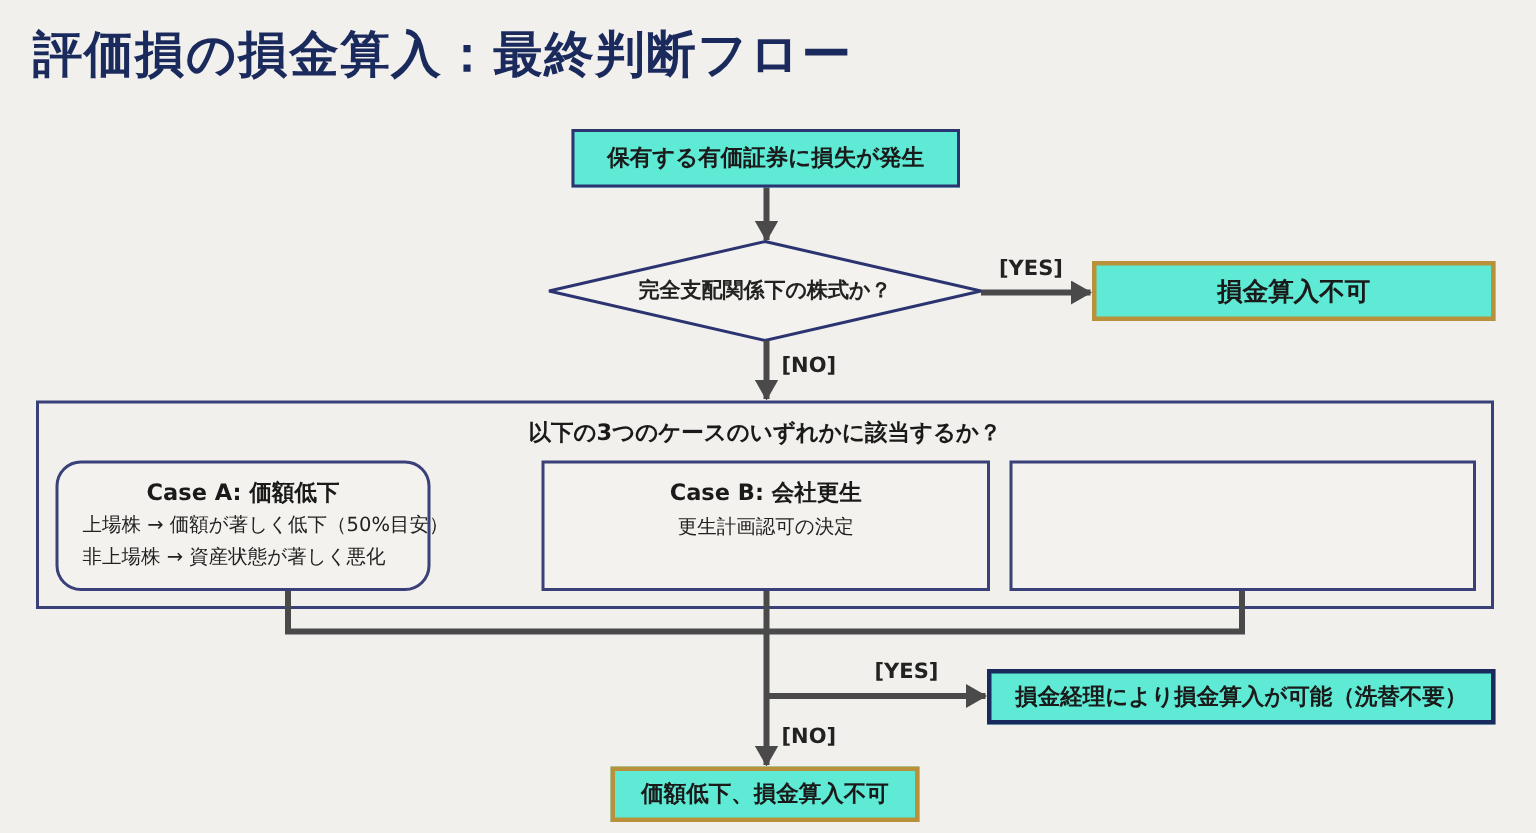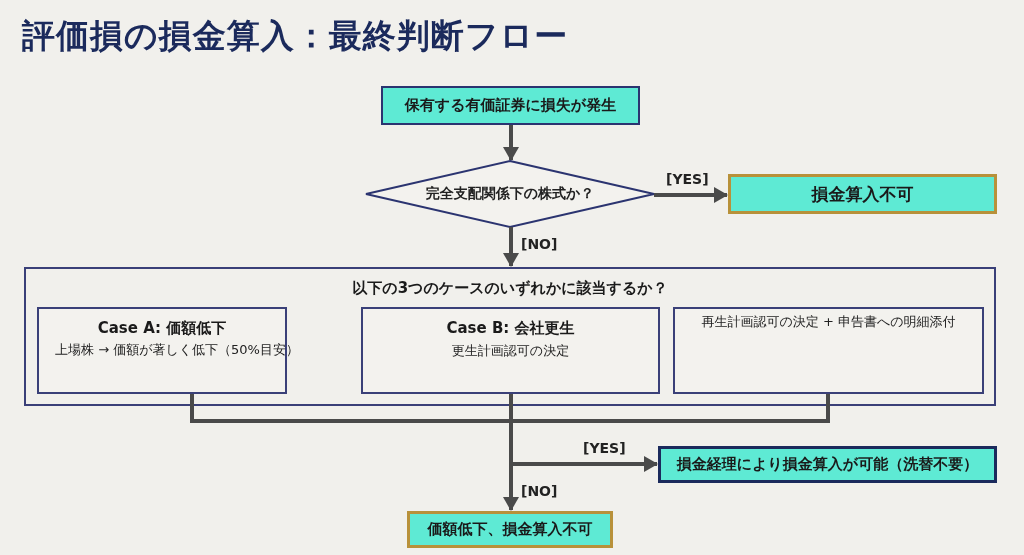--- a/index.html
+++ b/index.html
@@ -91,32 +91,32 @@
 <div class="label" style="left:410px; top:185px; width:200px; text-align:center; font-size:14px;">完全支配関係下の株式か？</div>
 
 <div class="label" style="left:666px; top:171px;">[YES]</div>
 
 <div class="box box-gold" style="left:728px; top:174px; width:269px; height:40px; font-size:17px;">
   <span>損金算入不可</span>
 </div>
 
 <div class="label" style="left:521px; top:236px;">[NO]</div>
 
-<div class="case case-a" style="left:37px; width:250px;">
+<div class="case case-a" style="left:37px; width:250px;border-radius:17px;">
   <div class="case-title">Case A: 価額低下</div>
   <div class="case-line">上場株 → 価額が著しく低下（50%目安）</div>
+  <div class="case-line">非上場株 → 資産状態が著しく悪化</div>
 </div>
 
 <div class="case" style="left:361px; width:299px;">
   <div class="case-title">Case B: 会社更生</div>
   <div class="case-line">更生計画認可の決定</div>
 </div>
 
 <div class="case" style="left:673px; width:311px;">
-  <div class="case-line">再生計画認可の決定 + 申告書への明細添付</div>
 </div>
 
 <div class="label" style="left:583px; top:440px;">[YES]</div>
 
 <div class="box box-navy-thick" style="left:658px; top:446px; width:339px; height:37px; font-size:15px;">
   <span>損金経理により損金算入が可能（洗替不要）</span>
 </div>
 
 <div class="label" style="left:521px; top:483px;">[NO]</div>
 

